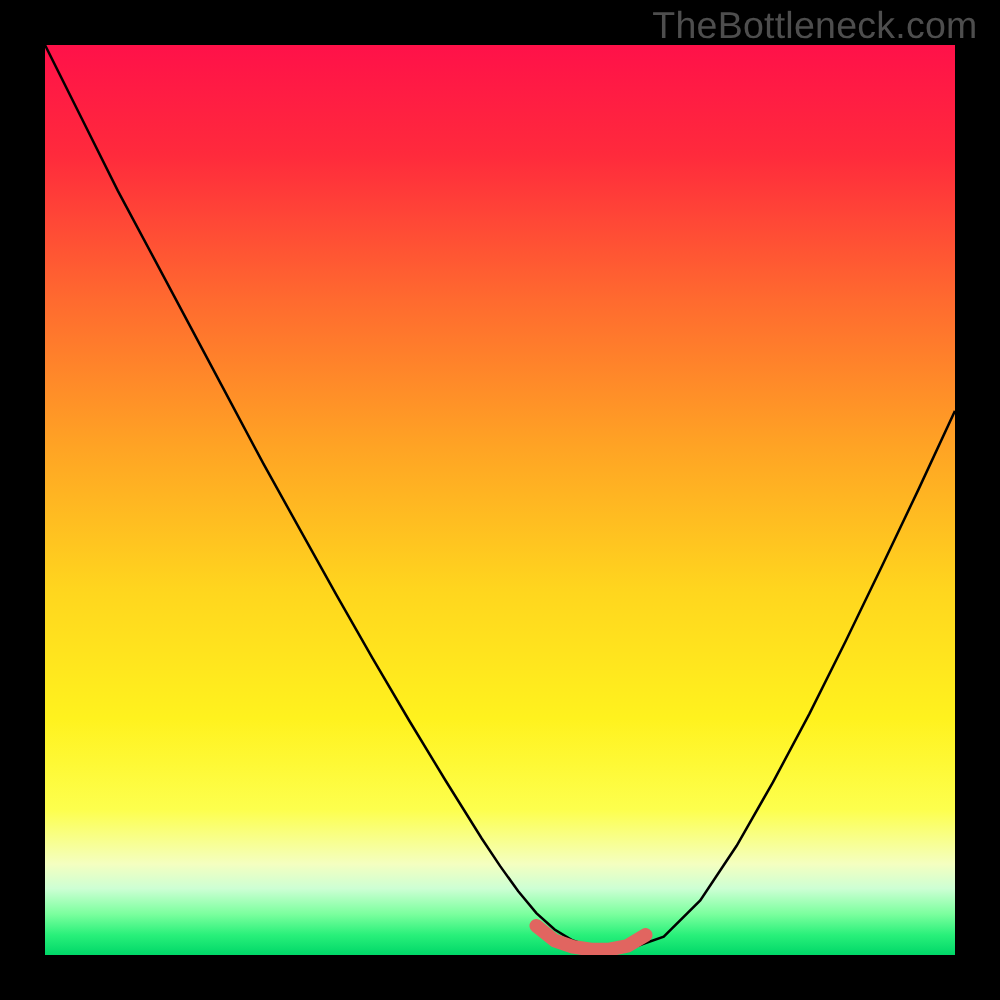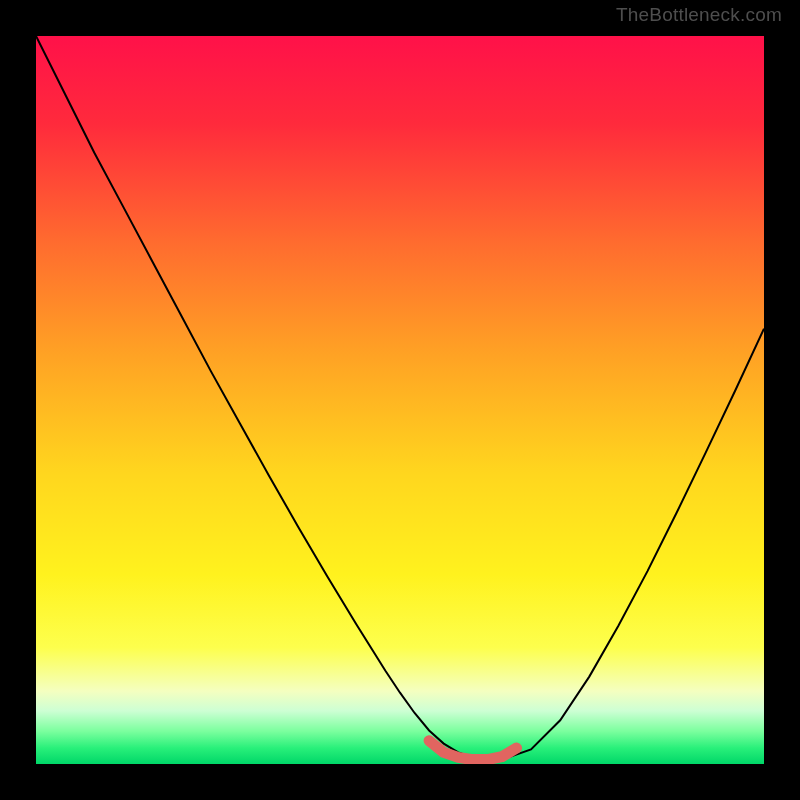--- a/index.html
+++ b/index.html
@@ -15,21 +15,21 @@
     position: relative;
     width: 800px;
     height: 800px;
     background: #000;
   }
   .watermark {
     position: absolute;
     top: 4px;
     right: 18px;
     color: #4e4e4e;
-    font-size: 19px;
+    font-size: 30px;
     font-weight: 400;
     letter-spacing: 0.2px;
     user-select: none;
   }
   .plot {
     position: absolute;
     left: 36px;
     top: 36px;
     width: 728px;
     height: 728px;

